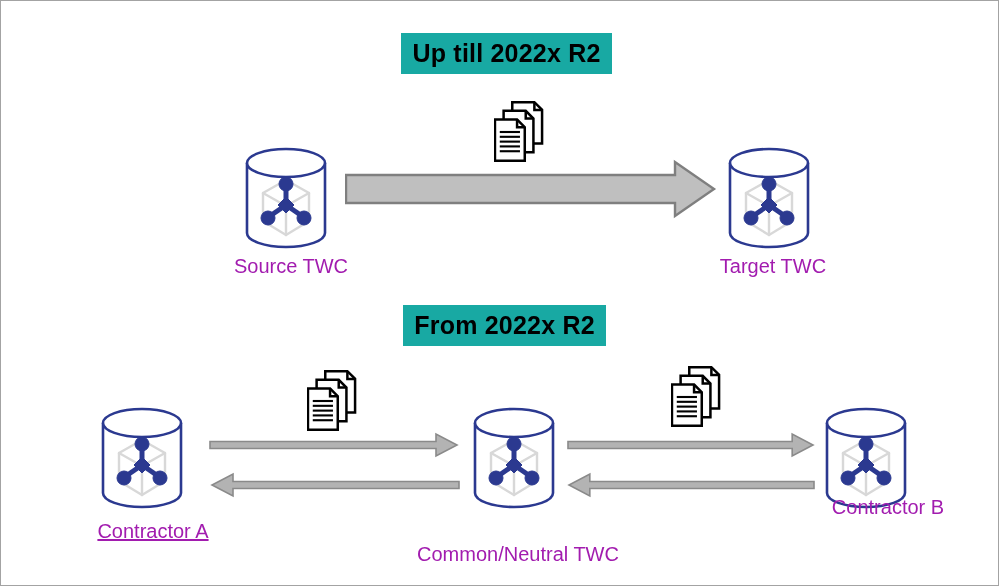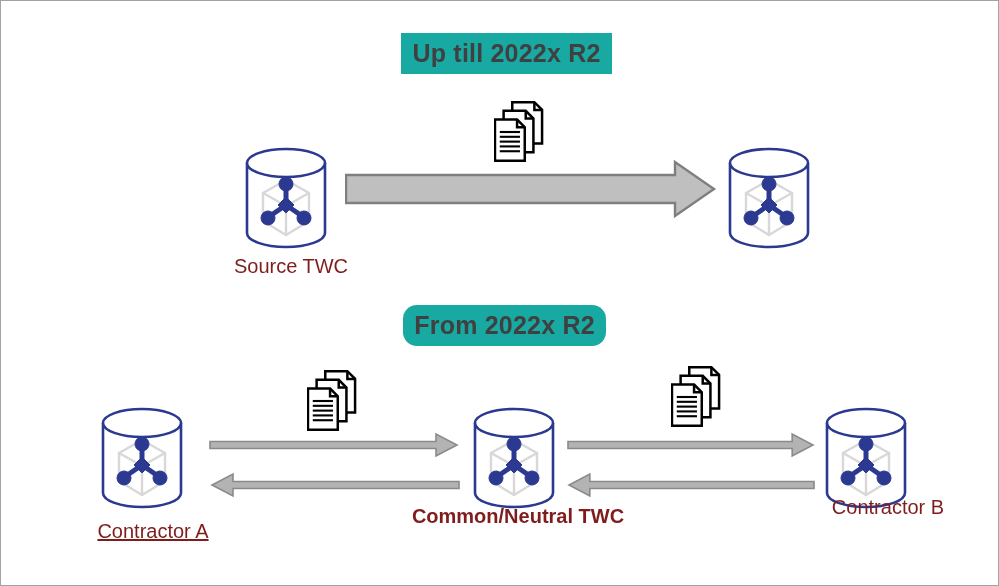--- a/index.html
+++ b/index.html
@@ -9,30 +9,30 @@
     height: 584px;
     margin: 0 auto;
     background: #ffffff;
     border: 1px solid #a3a3a3;
     font-family: "Liberation Sans", sans-serif;
     overflow: hidden;
   }
   .abs { position: absolute; }
   .banner {
     background: #18a9a3;
-    color: #404040;
+    color: #000000;
     font-weight: bold;
     font-size: 25px;
     display: flex;
     align-items: center;
     justify-content: center;
     letter-spacing: 0.2px;
   }
   .node-label {
-    color: #7f1d1d;
+    color: #a21caf;
     font-size: 20px;
     text-align: center;
     white-space: nowrap;
   }
 </style>
 </head>
 <body>
 
 <svg width="0" height="0" style="position:absolute" aria-hidden="true">
   <defs>
@@ -96,22 +96,23 @@
   </svg>
 
   <svg class="abs" style="left:243px; top:146px;" width="84" height="102" viewBox="0 0 84 102">
     <use href="#sym-cylinder" xlink:href="#sym-cylinder"></use>
   </svg>
   <div class="abs node-label" style="left:190px; top:254px; width:200px;">Source TWC</div>
 
   <svg class="abs" style="left:726px; top:146px;" width="84" height="102" viewBox="0 0 84 102">
     <use href="#sym-cylinder" xlink:href="#sym-cylinder"></use>
   </svg>
+  <div class="abs node-label" style="left:672px; top:254px; width:200px;">Target TWC</div>
 
-  <div class="abs banner" style="left:402px; top:304px; width:203px; height:41px;border-radius:14px;">From 2022x R2</div>
+  <div class="abs banner" style="left:402px; top:304px; width:203px; height:41px;">From 2022x R2</div>
 
   <svg class="abs" style="left:306px; top:368px;" width="50" height="64" viewBox="0 0 52 64">
     <use href="#sym-docs" xlink:href="#sym-docs"></use>
   </svg>
   <svg class="abs" style="left:670px; top:364px;" width="50" height="64" viewBox="0 0 52 64">
     <use href="#sym-docs" xlink:href="#sym-docs"></use>
   </svg>
 
   <svg class="abs" style="left:208px; top:431px;" width="250" height="26" viewBox="0 0 250 26">
     <use href="#sym-thin-right" xlink:href="#sym-thin-right"></use>
@@ -128,20 +129,20 @@
   </svg>
 
   <svg class="abs" style="left:99px; top:406px;" width="84" height="102" viewBox="0 0 84 102">
     <use href="#sym-cylinder" xlink:href="#sym-cylinder"></use>
   </svg>
   <div class="abs node-label" style="left:52px; top:519px; width:200px;text-decoration:underline;">Contractor A</div>
 
   <svg class="abs" style="left:471px; top:406px;" width="84" height="102" viewBox="0 0 84 102">
     <use href="#sym-cylinder" xlink:href="#sym-cylinder"></use>
   </svg>
-  <div class="abs node-label" style="left:397px; top:504px; width:240px;font-weight:bold;">Common/Neutral TWC</div>
+  <div class="abs node-label" style="left:397px; top:542px; width:240px;">Common/Neutral TWC</div>
 
   <svg class="abs" style="left:823px; top:406px;" width="84" height="102" viewBox="0 0 84 102">
     <use href="#sym-cylinder" xlink:href="#sym-cylinder"></use>
   </svg>
   <div class="abs node-label" style="left:787px; top:495px; width:200px;">Contractor B</div>
 
 </div>
 
 </body></html>

